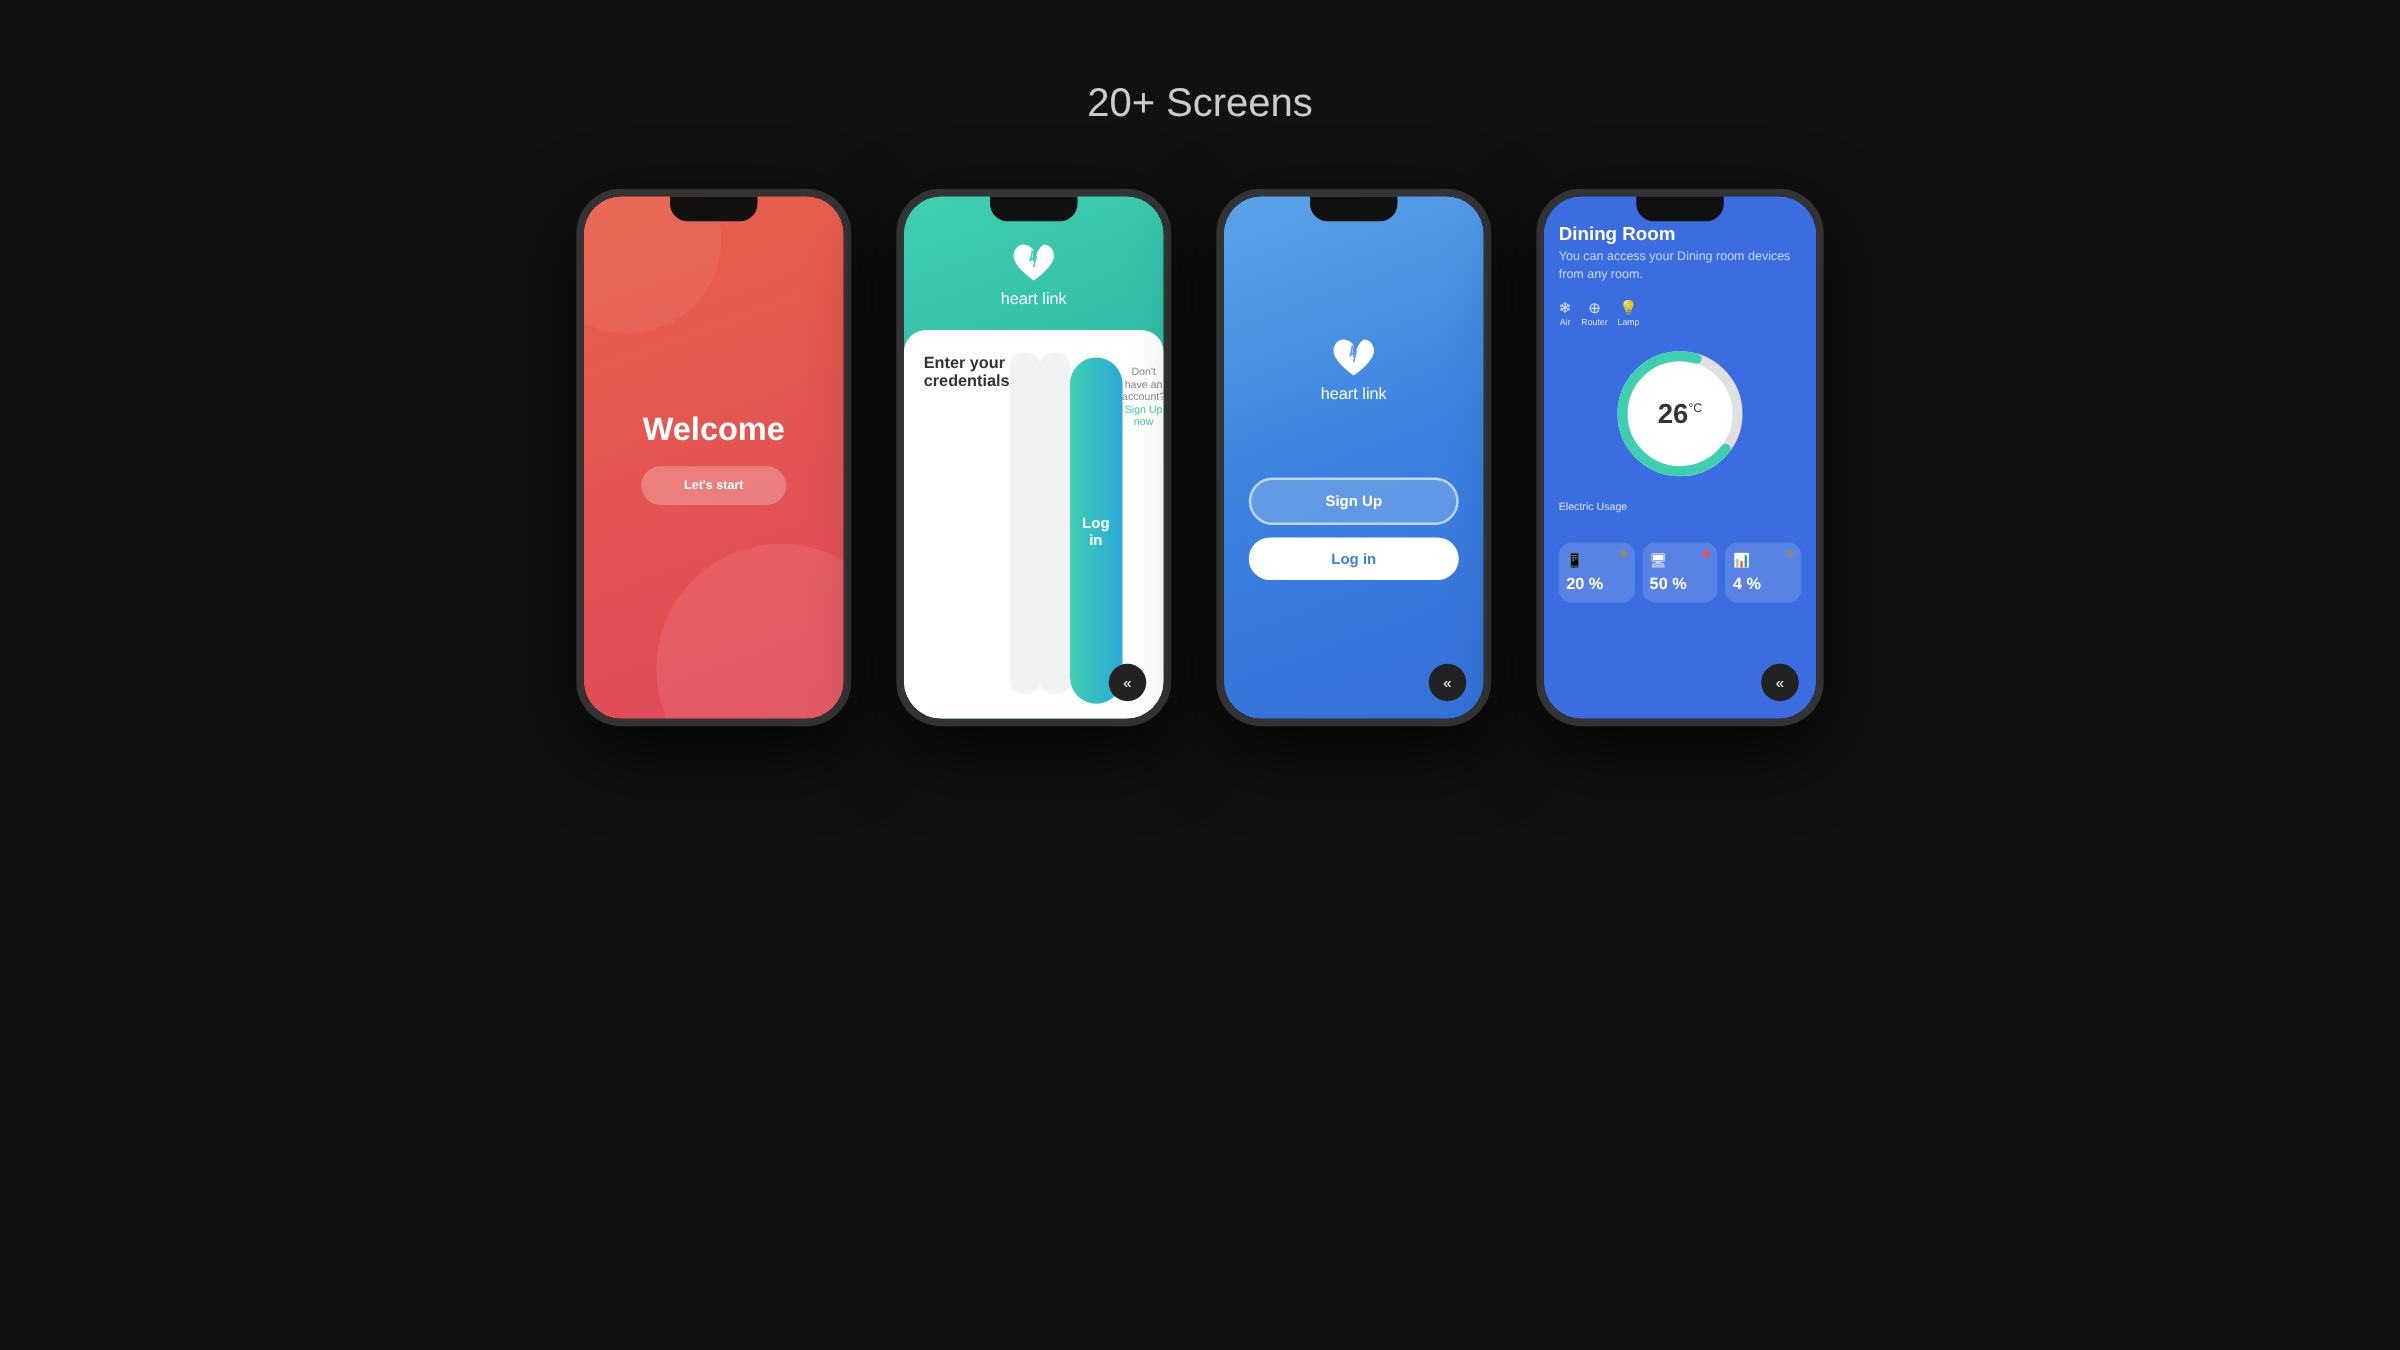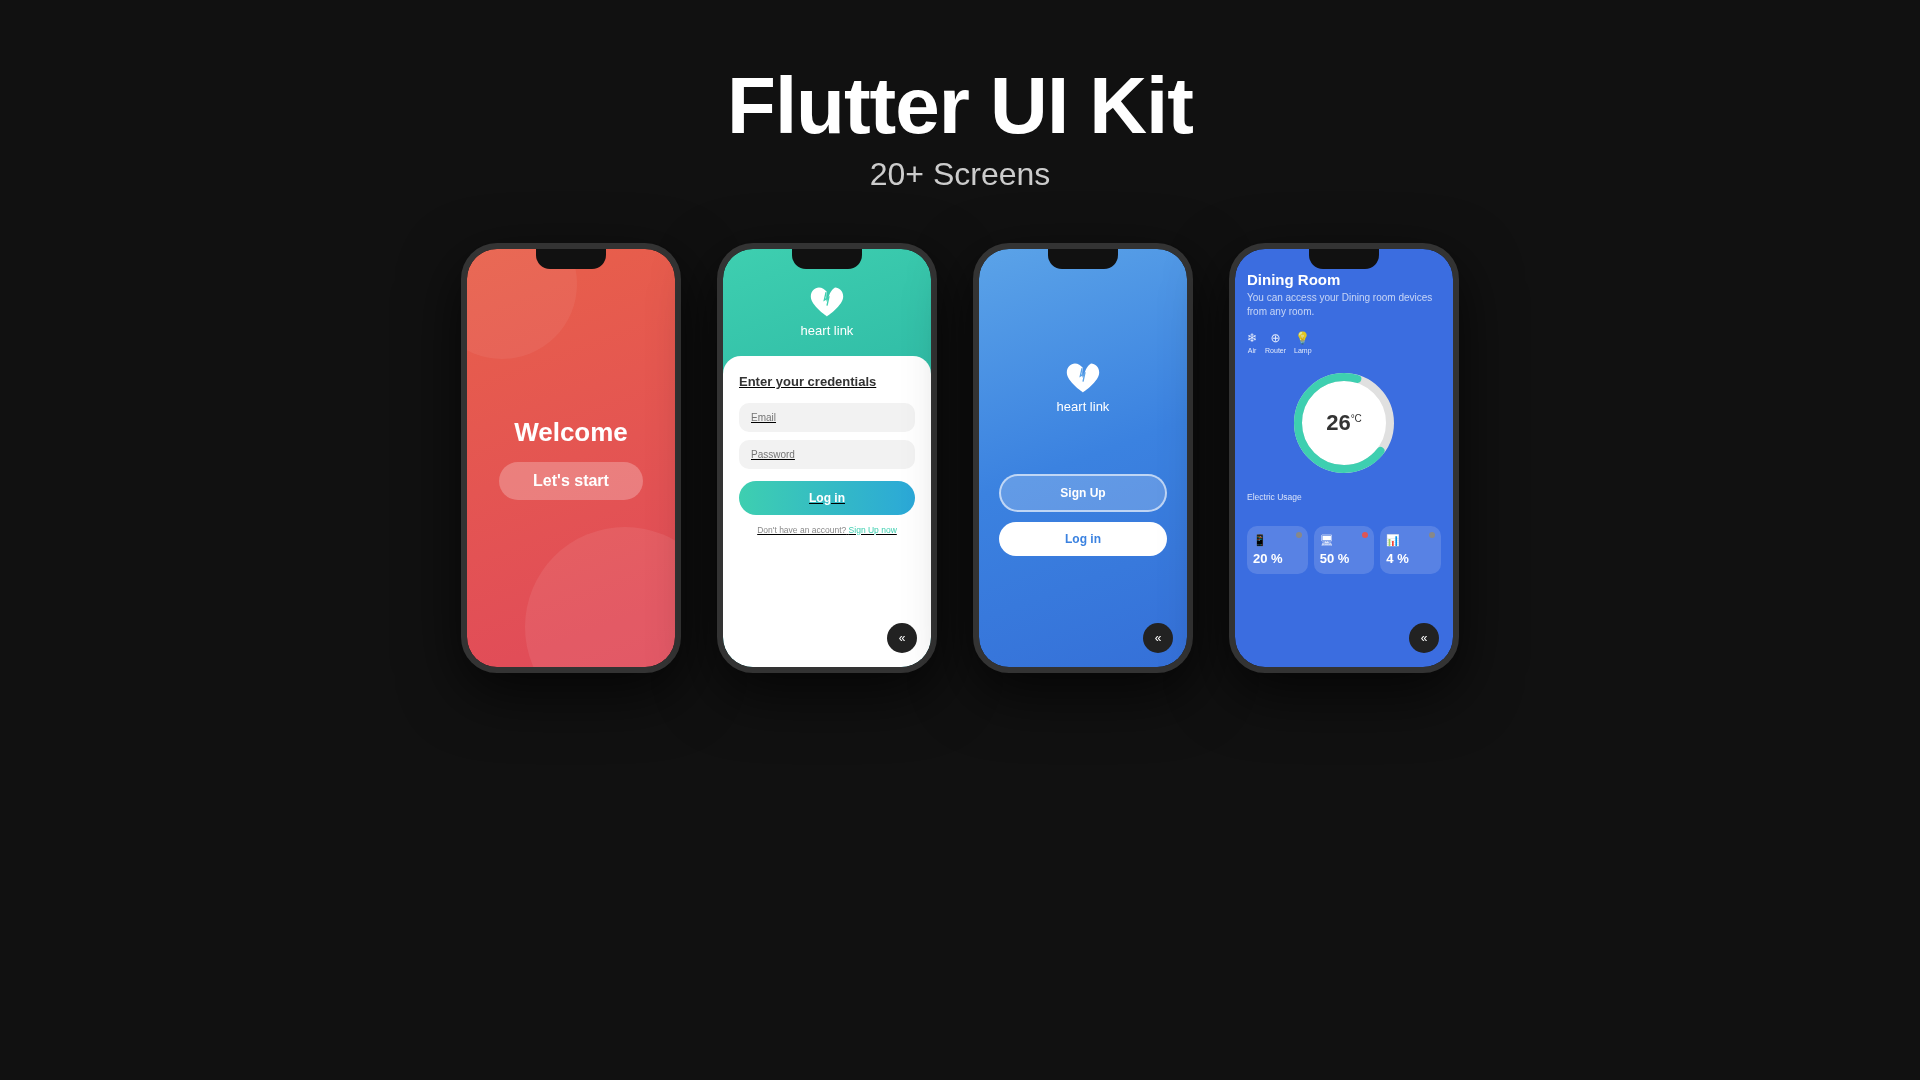--- a/index.html
+++ b/index.html
@@ -92,21 +92,21 @@
       text-align: center;
       line-height: 1.6;
       margin-bottom: 22px;
     }
     .phone1 .btn-start {
       background: rgba(255,255,255,0.25);
       color: #fff;
       border: none;
       border-radius: 24px;
       padding: 10px 34px;
-      font-size: 16px;
+      font-size: 10px;
       font-weight: 600;
       cursor: pointer;
     }
     
     .phone1 .deco-circle {
       position: absolute;
       width: 200px;
       height: 200px;
       border-radius: 50%;
       background: rgba(255,255,255,0.08);
@@ -145,22 +145,21 @@
     .phone2 .app-name span {
       font-weight: 300;
     }
     .phone2 .login-card {
       background: #fff;
       border-radius: 18px 18px 0 0;
       width: 100%;
       flex: 1;
       padding: 18px 16px 12px;
       display: flex;
-      flex-direction: column;
-      text-decoration: underline;
+      flex-direction: row;
     }
     .phone2 .login-card-title {
       font-size: 13px;
       font-weight: 700;
       color: #333;
       margin-bottom: 14px;
     }
     .phone2 .input-field {
       background: #f2f2f2;
       border: none;
@@ -364,21 +363,20 @@
     .broken-heart-svg {
       width: 36px;
       height: 34px;
       margin-bottom: 4px;
     }
   </style>
 </head>
 <body>
 
 <div class="header">
-  <h1>Flutter UI Kit</h1>
   <p>20+ Screens</p>
 </div>
 
 <div class="phones-row">
 
   <div class="phone phone1">
     <div class="phone-notch"></div>
     <div class="phone-screen">
       <div class="deco-circle2"></div>
       <div class="deco-circle"></div>

